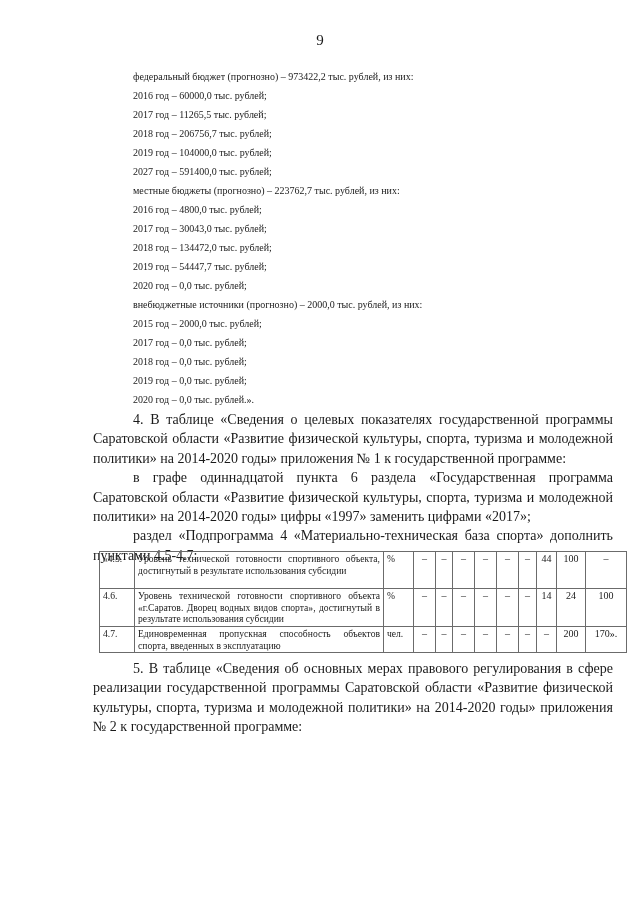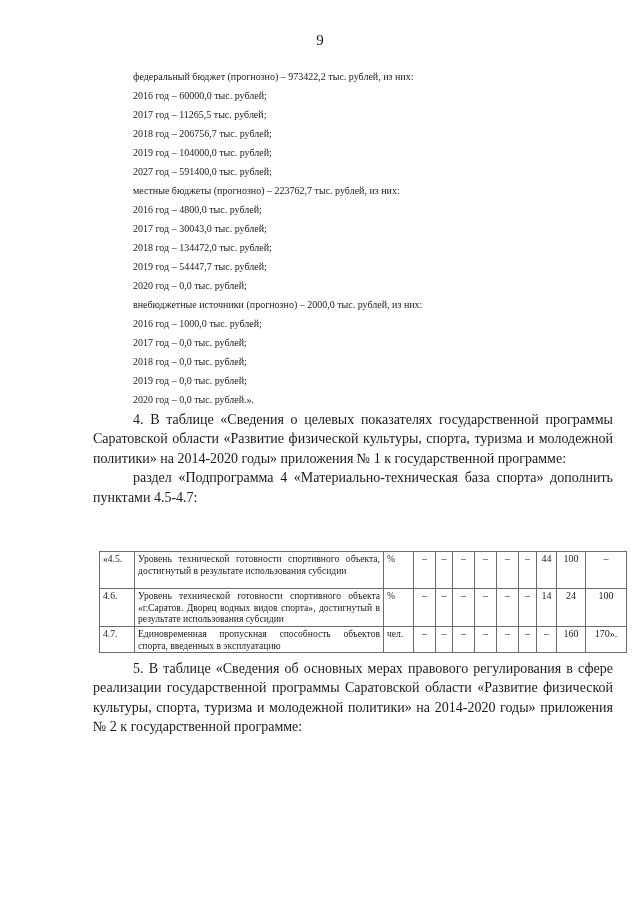--- a/index.html
+++ b/index.html
@@ -29,29 +29,30 @@
   <div class="line" style="top:124px">2018 год – 206756,7 тыс. рублей;</div>
   <div class="line" style="top:143px">2019 год – 104000,0 тыс. рублей;</div>
   <div class="line" style="top:162px">2027 год – 591400,0 тыс. рублей;</div>
   <div class="line" style="top:181px">местные бюджеты (прогнозно) – 223762,7 тыс. рублей, из них:</div>
   <div class="line" style="top:200px">2016 год – 4800,0 тыс. рублей;</div>
   <div class="line" style="top:219px">2017 год – 30043,0 тыс. рублей;</div>
   <div class="line" style="top:238px">2018 год – 134472,0 тыс. рублей;</div>
   <div class="line" style="top:257px">2019 год – 54447,7 тыс. рублей;</div>
   <div class="line" style="top:276px">2020 год – 0,0 тыс. рублей;</div>
   <div class="line" style="top:295px">внебюджетные источники (прогнозно) – 2000,0 тыс. рублей, из них:</div>
-  <div class="line" style="top:314px">2016 год – 1000,0 тыс. рублей;</div>
+  <div class="line" style="top:314px">2015 год – 2000,0 тыс. рублей;</div>
   <div class="line" style="top:333px">2017 год – 0,0 тыс. рублей;</div>
   <div class="line" style="top:352px">2018 год – 0,0 тыс. рублей;</div>
   <div class="line" style="top:371px">2019 год – 0,0 тыс. рублей;</div>
   <div class="line" style="top:390px">2020 год – 0,0 тыс. рублей.».</div>
 </div>
 
 <div class="para" style="top:410px">
   <p class="last-left">4. В таблице «Сведения о целевых показателях государственной программы Саратовской области «Развитие физической культуры, спорта, туризма и молодежной политики» на 2014-2020 годы» приложения № 1 к государственной программе:</p>
+  <p class="last-left">в графе одиннадцатой пункта 6 раздела «Государственная программа Саратовской области «Развитие физической культуры, спорта, туризма и молодежной политики» на 2014-2020 годы» цифры «1997» заменить цифрами «2017»;</p>
   <p class="last-left">раздел «Подпрограмма 4 «Материально-техническая база спорта» дополнить пунктами 4.5-4.7:</p>
 </div>
 
 <table class="ind">
   <tbody>
       <tr style="height:37px">
     <td class="num">«4.5.</td>
     <td class="desc">Уровень технической готовности спортивного объекта, достигнутый в результате использования субсидии</td>
     <td class="unit">%</td>
     <td class="v" style="width:15px">–</td>
@@ -82,21 +83,21 @@
     <td class="num">4.7.</td>
     <td class="desc">Единовременная пропускная способность объектов спорта, введенных в эксплуатацию</td>
     <td class="unit">чел.</td>
     <td class="v">–</td>
     <td class="v">–</td>
     <td class="v">–</td>
     <td class="v">–</td>
     <td class="v">–</td>
     <td class="v">–</td>
     <td class="v">–</td>
-    <td class="v">160</td>
+    <td class="v">200</td>
     <td class="v">170».</td>
   </tr>
 </tbody>
   </table>
 
 <div class="para" style="top:659px">
   <p class="last-left">5. В таблице «Сведения об основных мерах правового регулирования в сфере реализации государственной программы Саратовской области «Развитие физической культуры, спорта, туризма и молодежной политики» на 2014-2020 годы» приложения № 2 к государственной программе:</p>
 </div>
 
 </body></html>

